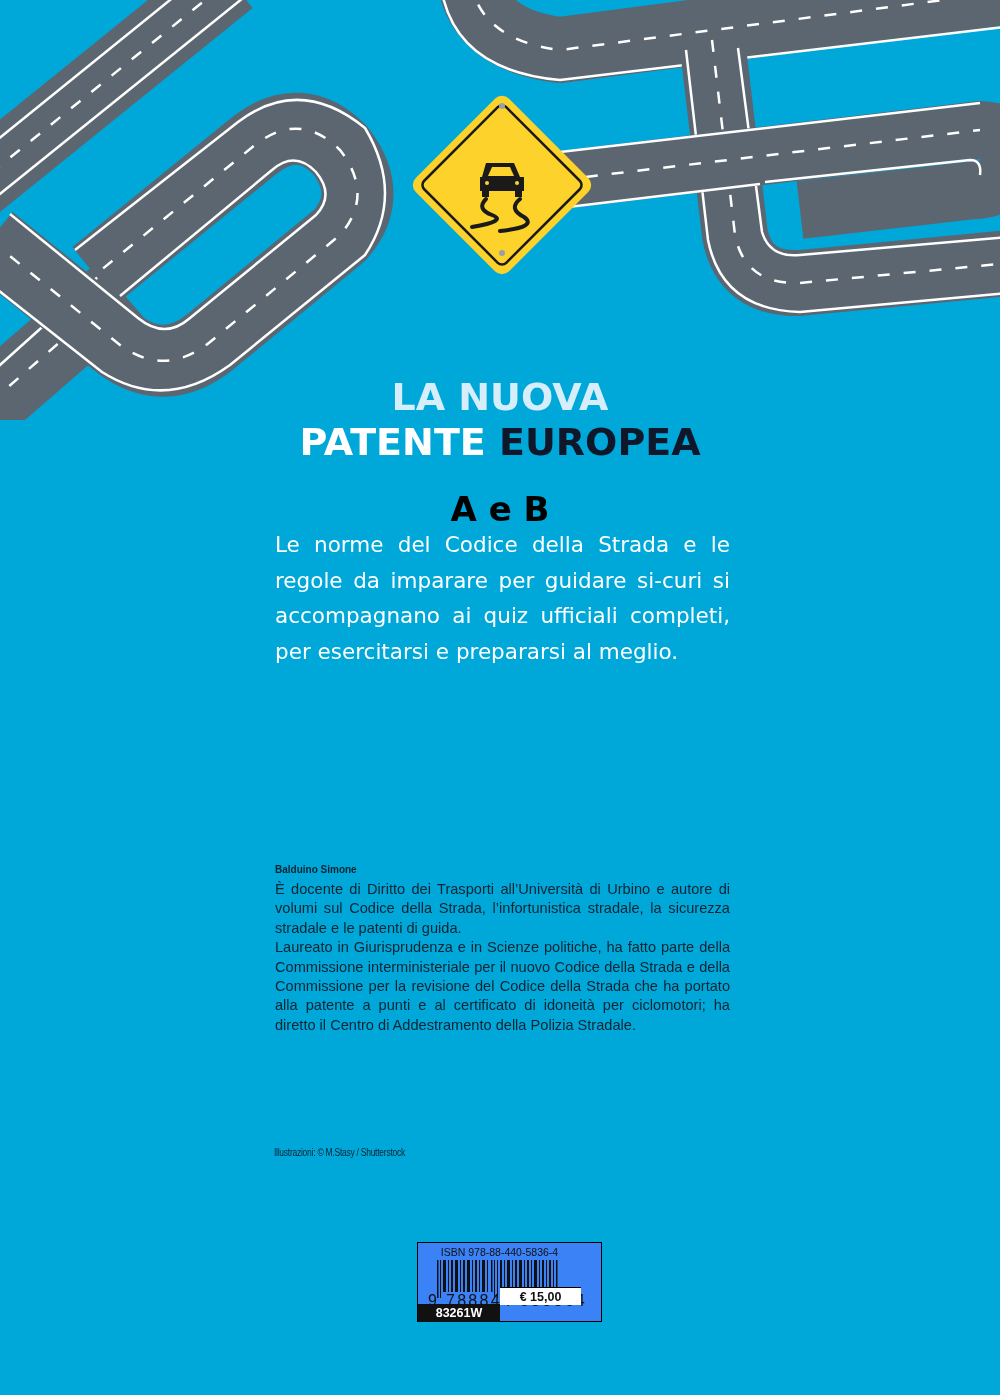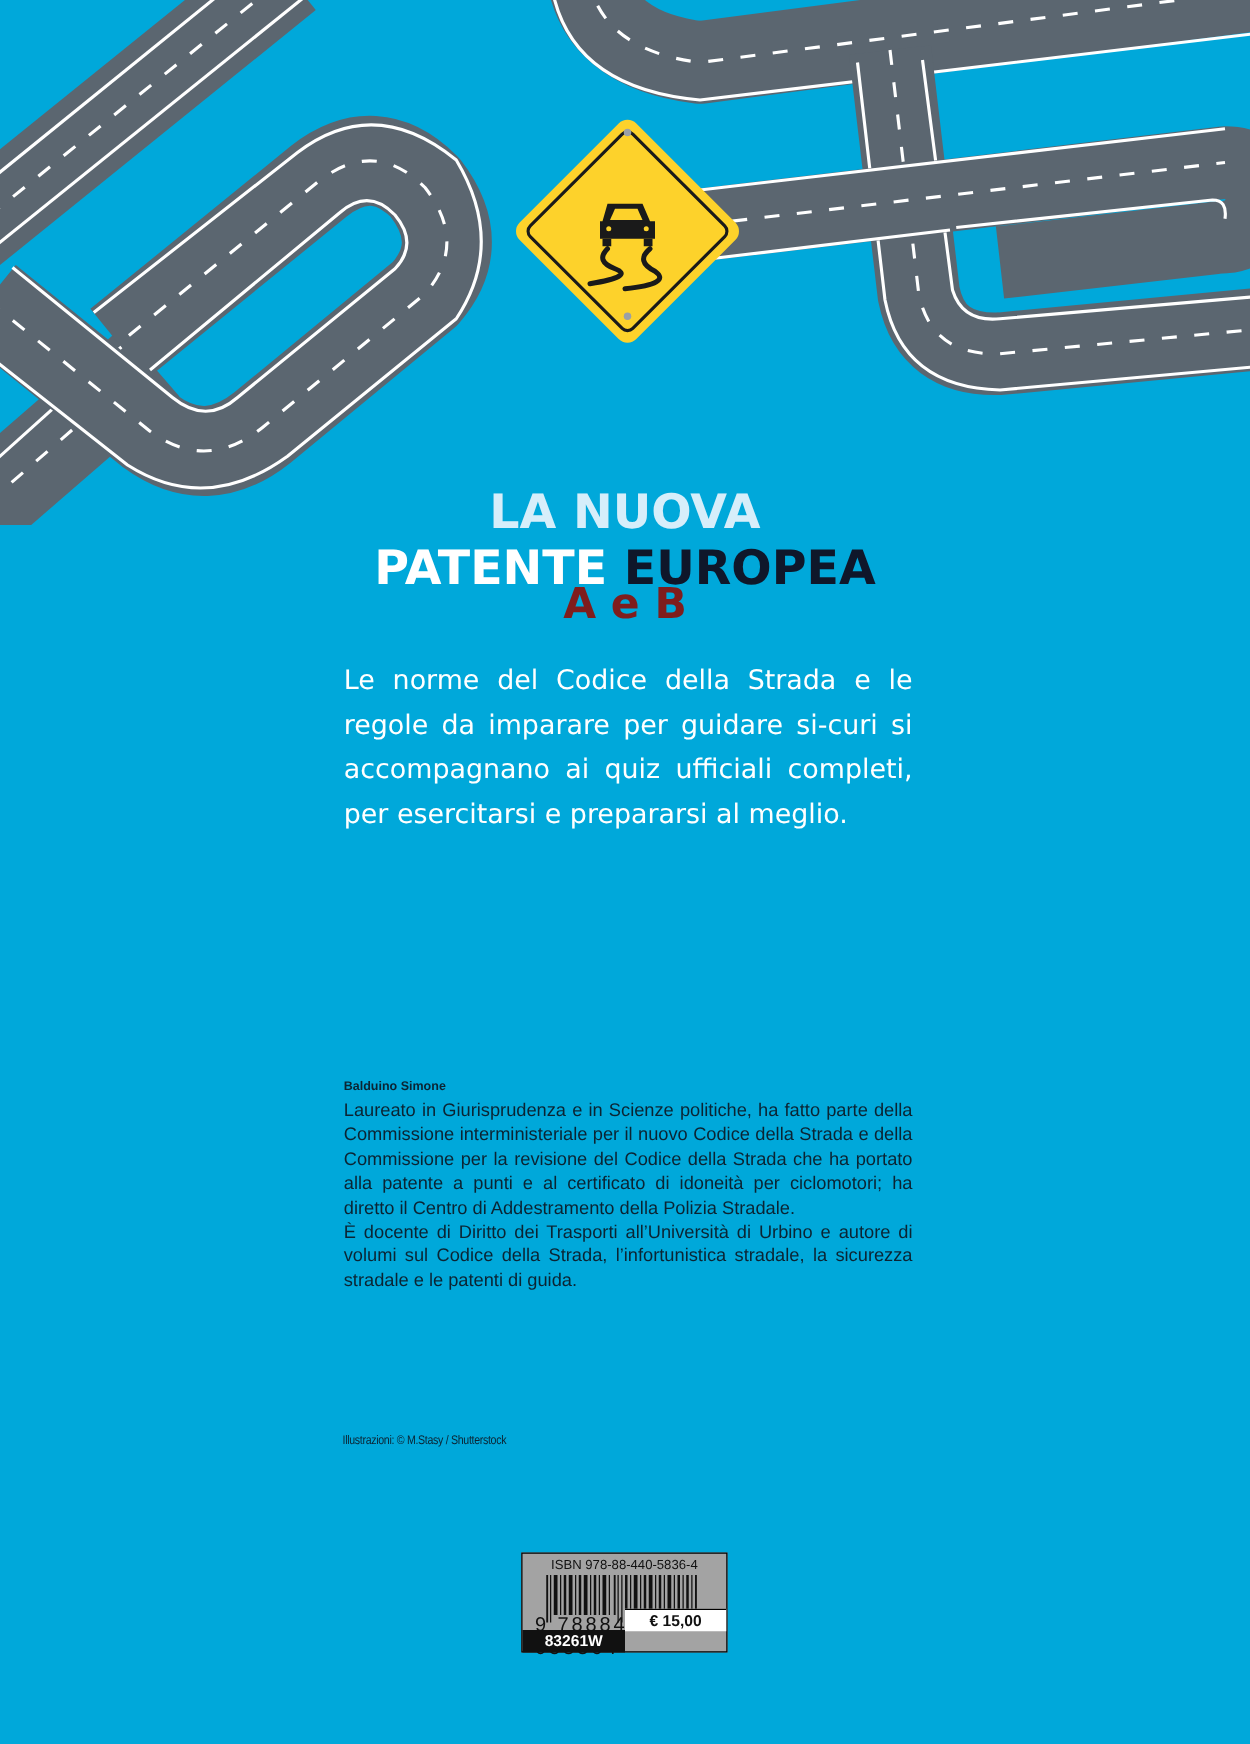--- a/index.html
+++ b/index.html
@@ -1,30 +1,30 @@
 <!DOCTYPE html>
 <html><head>
   <meta charset="utf-8">
   <style>
     html, body { margin: 0; padding: 0; }
     body { width: 1000px; height: 1395px; background: #00a8da; position: relative; overflow: hidden; font-family: "Liberation Sans", sans-serif; }
     .art { position: absolute; left: 0; top: 0; width: 1000px; height: 420px; }
-    .title { position: absolute; left: 0; width: 1000px; text-align: center; font-family: "DejaVu Sans", sans-serif; font-weight: bold; line-height: 1; letter-spacing: 0px; margin-top: 12px; }
+    .title { position: absolute; left: 0; width: 1000px; text-align: center; font-family: "DejaVu Sans", sans-serif; font-weight: bold; line-height: 1; letter-spacing: 0px; }
     .t1 { top: 378px; font-size: 38px; color: #d6eefa; }
     .t2 { top: 423px; font-size: 38px; color: #ffffff; }
     .t2 .hl { color: #0f172a; }
-    .t3 { top: 454px; font-size: 34px; color: #7f1d1d; text-align: center; }
+    .t3 { top: 492px; font-size: 34px; color: #000000; text-align: center; }
     .blurb { position: absolute; left: 275px; top: 527px; width: 455px; color: #ffffff; font-family: "DejaVu Sans", sans-serif; font-size: 21.5px; line-height: 35.5px; text-align: justify; }
     .blurb p { margin: 0; }
     .author { position: absolute; left: 275px; top: 861px; width: 455px; color: #0b2433; font-family: "Liberation Sans", sans-serif; }
     .author-name { font-size: 10px; font-weight: bold; line-height: 18px; margin-bottom: 1px; }
     .author-bio { font-size: 14.6px; line-height: 19.4px; text-align: justify; }
     .author-bio p { margin: 0; }
     .credits { position: absolute; left: 274px; top: 1147px; font-family: "Liberation Sans", sans-serif; font-size: 10px; color: #0b2433; letter-spacing: -0.3px; transform: scaleX(0.85); transform-origin: left; }
-    .barcode-box { position: absolute; left: 417px; top: 1242px; width: 165px; height: 80px; background: #a3a3a3; border: 1px solid #000; box-sizing: border-box; }
+    .barcode-box { position: absolute; left: 417px; top: 1242px; width: 185px; height: 80px; background: #3b82f6; border: 1px solid #000; box-sizing: border-box; }
     .isbn-text { position: absolute; left: 0; top: 3px; width: 163px; text-align: center; font-size: 10.5px; color: #111; font-family: "Liberation Sans", sans-serif; }
     .bars { position: absolute; left: 10px; top: 17px; width: 143px; height: 40px; }
     .digits { position: absolute; left: 10px; top: 49px; font-size: 16px; font-family: "Liberation Sans", sans-serif; color: #111; letter-spacing: 2.3px; }
     .code-cell { position: absolute; left: 0; top: 61px; width: 82px; height: 18px; background: #111; color: #fff; font-weight: bold; font-size: 12.5px; line-height: 18px; text-align: center; font-family: "Liberation Sans", sans-serif; }
     .price-cell { position: absolute; left: 82px; top: 44px; width: 81px; height: 18px; background: #fff; color: #111; font-weight: bold; font-size: 12.5px; line-height: 18px; text-align: center; font-family: "Liberation Sans", sans-serif; border-top: 1px solid #000; box-sizing: border-box; }
   </style>
 </head>
 <body>
 
 <svg class="art" viewBox="0 0 1000 420" xmlns="http://www.w3.org/2000/svg">
@@ -87,22 +87,22 @@
 <div class="title t2"><span>PATENTE </span><span class="hl">EUROPEA</span></div>
 <div class="title t3">A e B</div>
 
 <div class="blurb">
   <p>Le norme del Codice della Strada e le regole da imparare per guidare si-curi si accompagnano ai quiz ufficiali completi, per esercitarsi e prepararsi al meglio.</p>
 </div>
 
 <div class="author">
   <div class="author-name">Balduino Simone</div>
   <div class="author-bio">
+    <p>È docente di Diritto dei Trasporti all’Università di Urbino e autore di volumi sul Codice della Strada, l’infortunistica stradale, la sicurezza stradale e le patenti di guida.</p>
     <p>Laureato in Giurisprudenza e in Scienze politiche, ha fatto parte della Commissione interministeriale per il nuovo Codice della Strada e della Commissione per la revisione del Codice della Strada che ha portato alla patente a punti e al certificato di idoneità per ciclomotori; ha diretto il Centro di Addestramento della Polizia Stradale.</p>
-    <p>È docente di Diritto dei Trasporti all’Università di Urbino e autore di volumi sul Codice della Strada, l’infortunistica stradale, la sicurezza stradale e le patenti di guida.</p>
   </div>
 </div>
 
 <div class="credits">Illustrazioni: © M.Stasy / Shutterstock</div>
 
 <div class="barcode-box">
   <div class="isbn-text">ISBN 978-88-440-5836-4</div>
   <svg class="bars" viewBox="0 0 143 40" preserveAspectRatio="none">
     <g fill="#111">
       <rect x="9" y="0" width="1.5" height="38"></rect>

